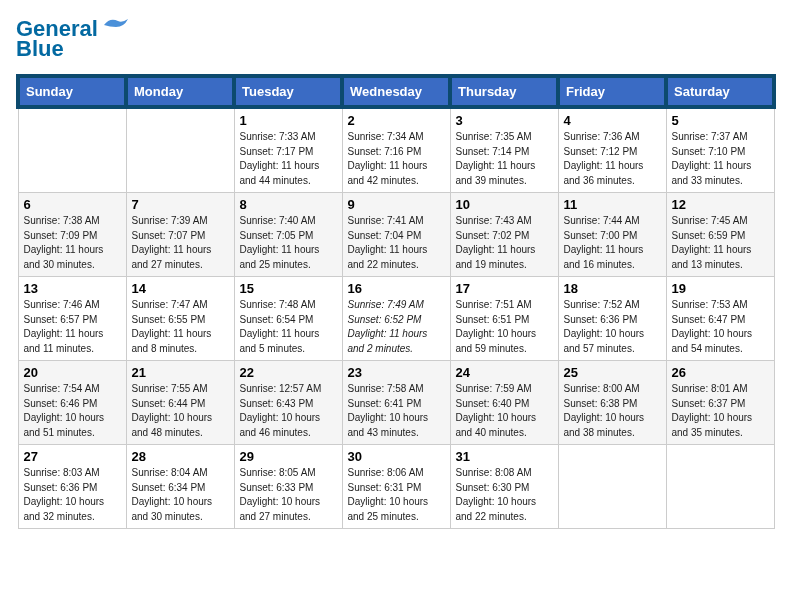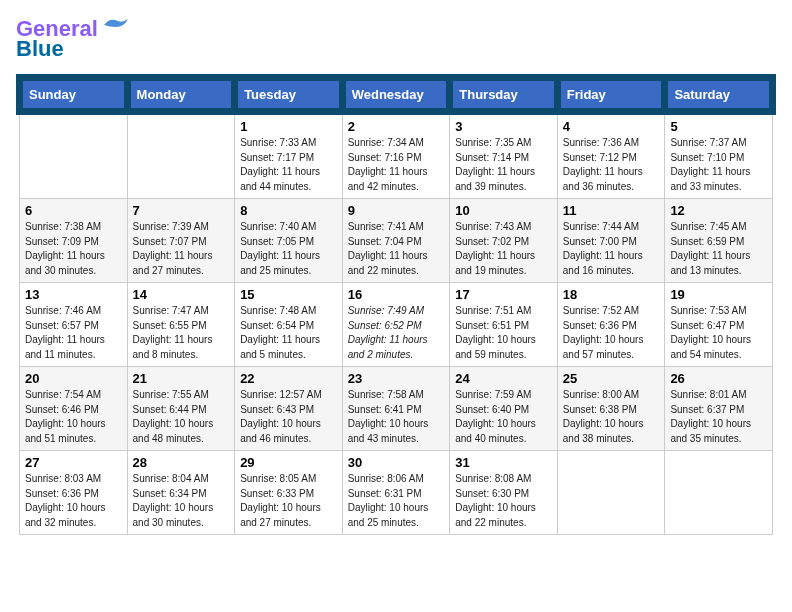--- a/index.html
+++ b/index.html
@@ -38,21 +38,21 @@
       border-collapse: collapse;
       font-size: 11px;
     }
     thead tr th {
       background: #3a6bc4;
       color: #fff;
       text-align: left;
       padding: 6px 6px;
       font-size: 13px;
       font-weight: bold;
-      border: 7px solid #0c4a6e;
+      border: 4px solid #0c4a6e;
     }
     tbody tr td {
       border: 1px solid #ccc;
       vertical-align: top;
       padding: 4px 5px;
       width: calc(100% / 7);
       min-height: 70px;
       background: #fff;
     }
     tbody tr:nth-child(even) td {
@@ -74,21 +74,21 @@
     tbody tr:nth-child(even) td.empty-cell {
       background: #f5f5f5 !important;
     }
   </style>
 </head>
 <body>
 
 <div class="header">
   <div class="logo">
     <div style="display:flex;align-items:center;">
-      <span style="font-size:22px;font-weight:bold;color:#8b5cf6;">General</span>
+      <span style="font-size:22px;font-weight:bold;color:#0369a1;">General</span>
       <svg width="28" height="16" viewBox="0 0 28 16" style="margin-left:2px;margin-top:-8px;">
         <path d="M4 8 Q10 0 18 4 Q22 6 28 2 Q24 10 16 10 Q10 10 4 8Z" fill="#4a90d9"></path>
       </svg>
     </div>
     <span style="font-size:22px;font-weight:bold;color:#0369a1;margin-top:-6px;">Blue</span>
   </div>
   <div class="title-block">
     <div class="month-title"></div>
     <div class="location"></div>
   </div>

